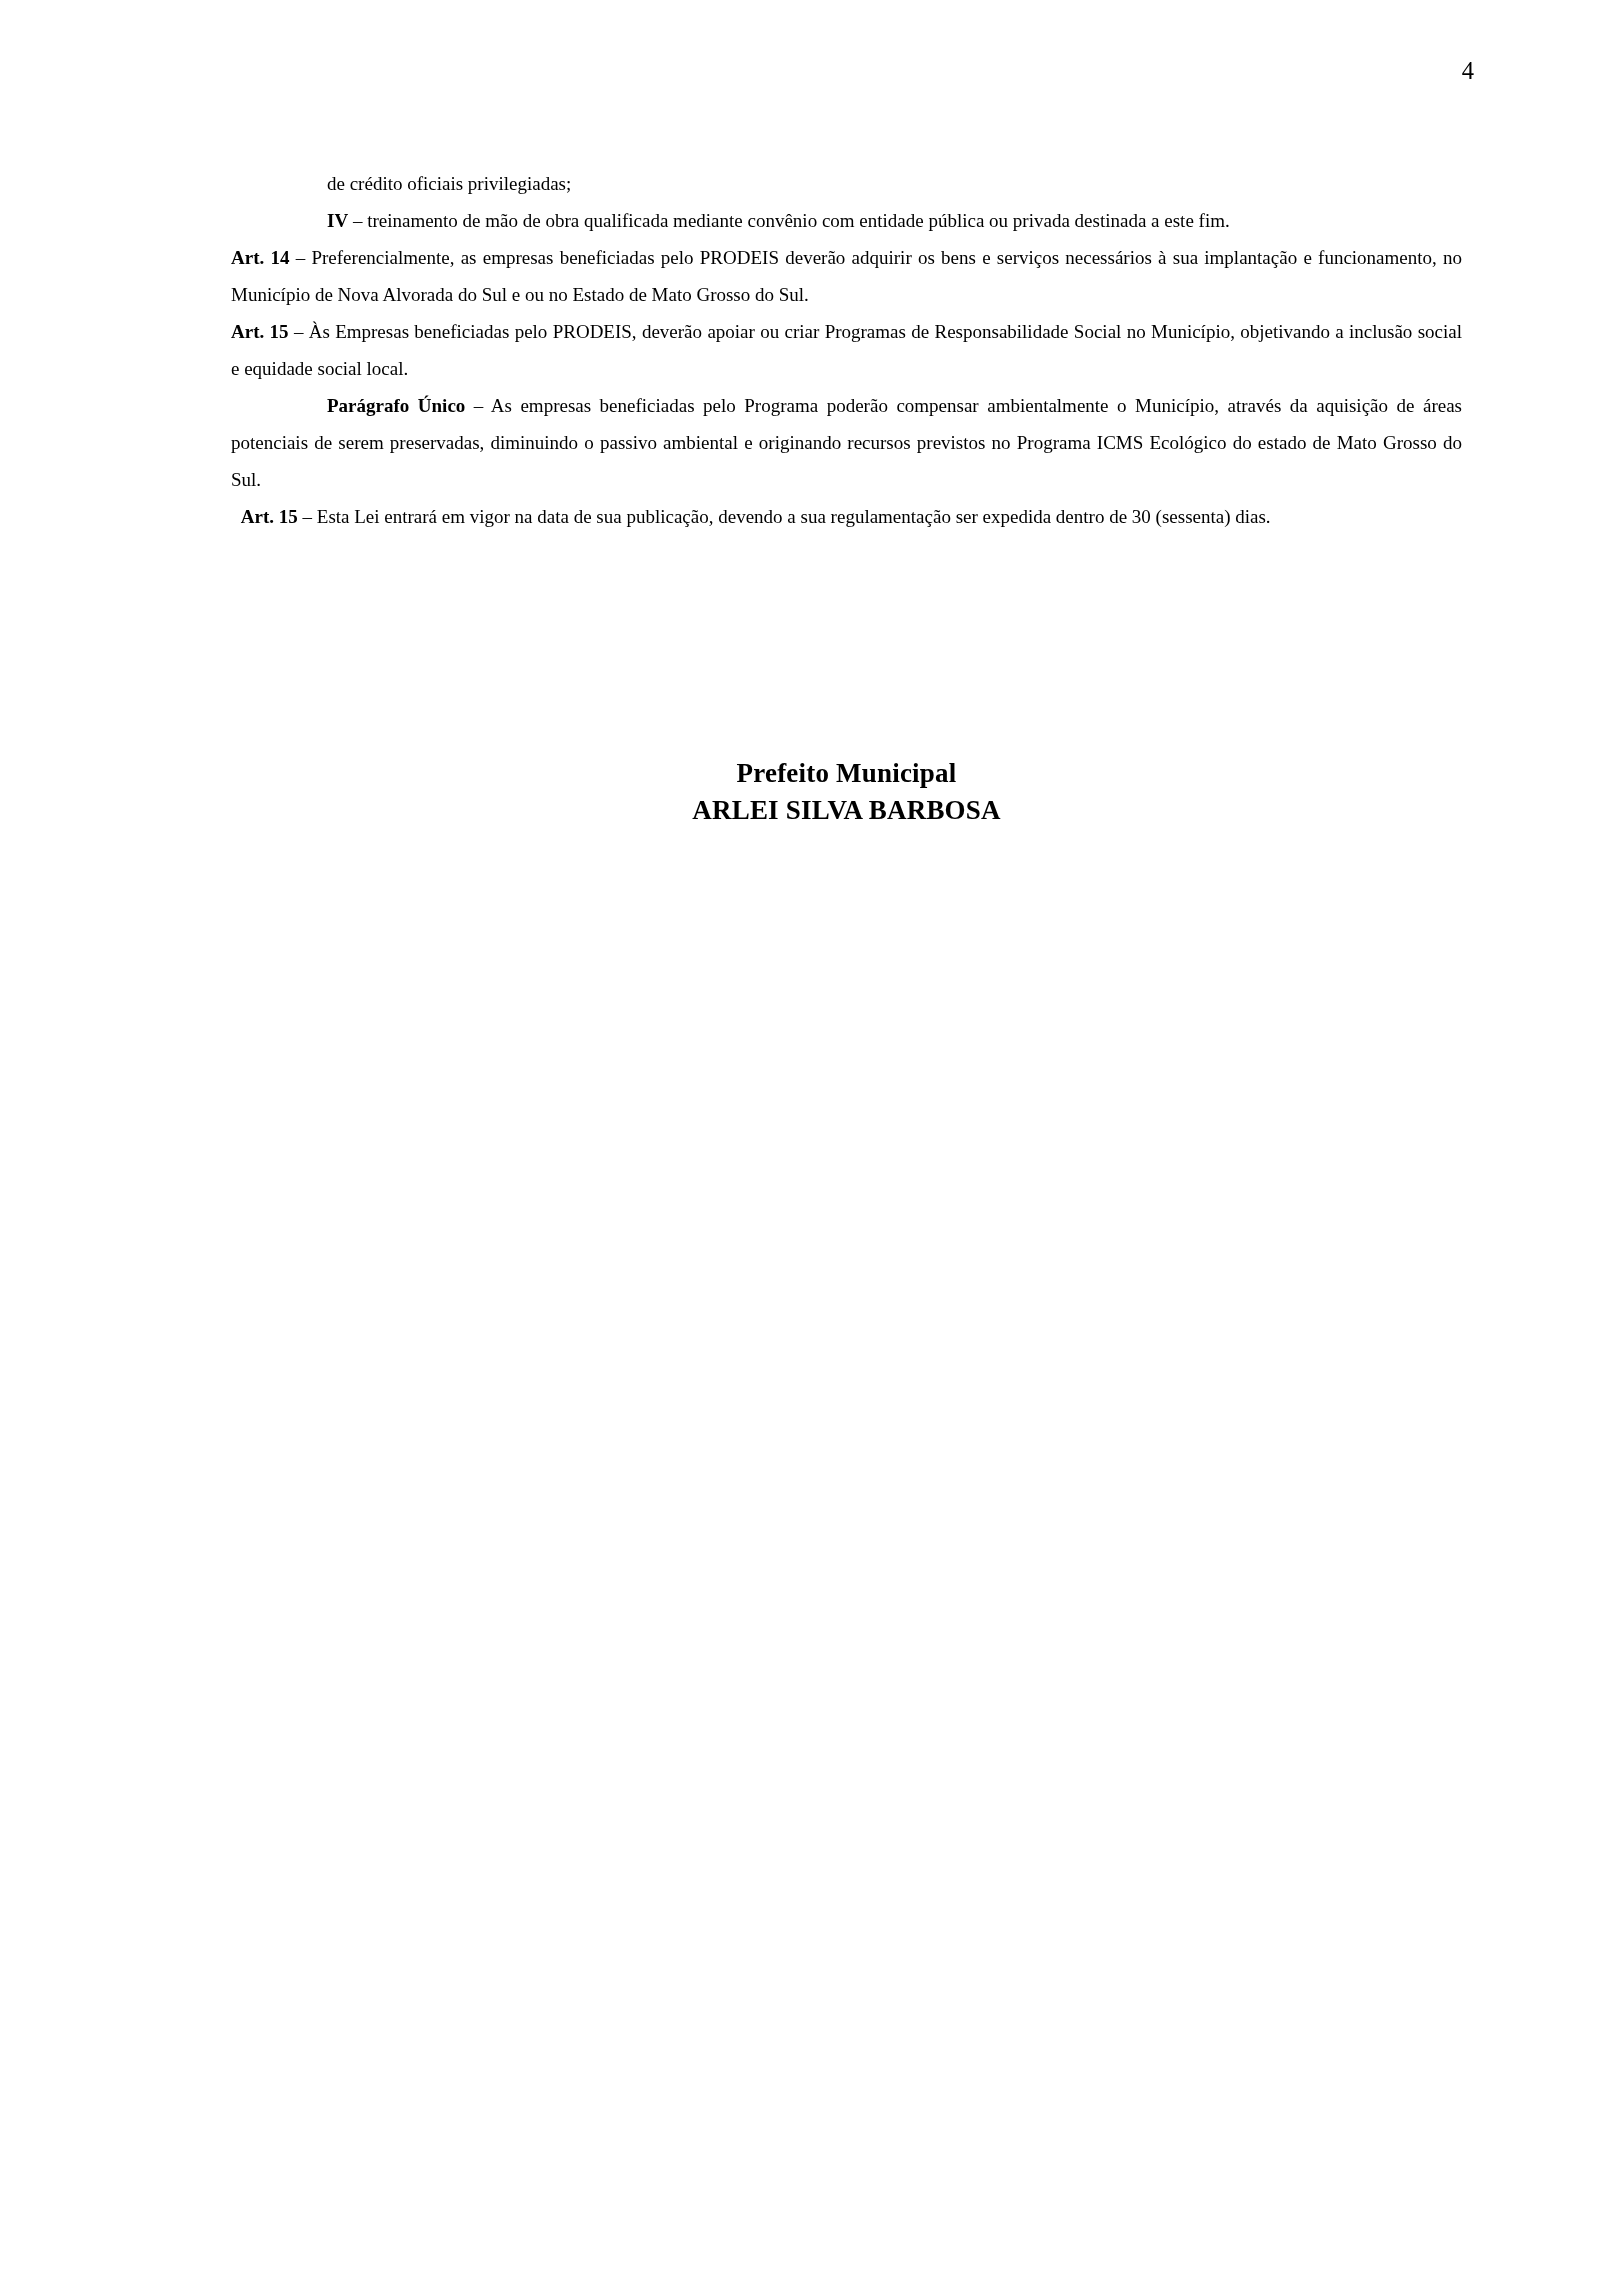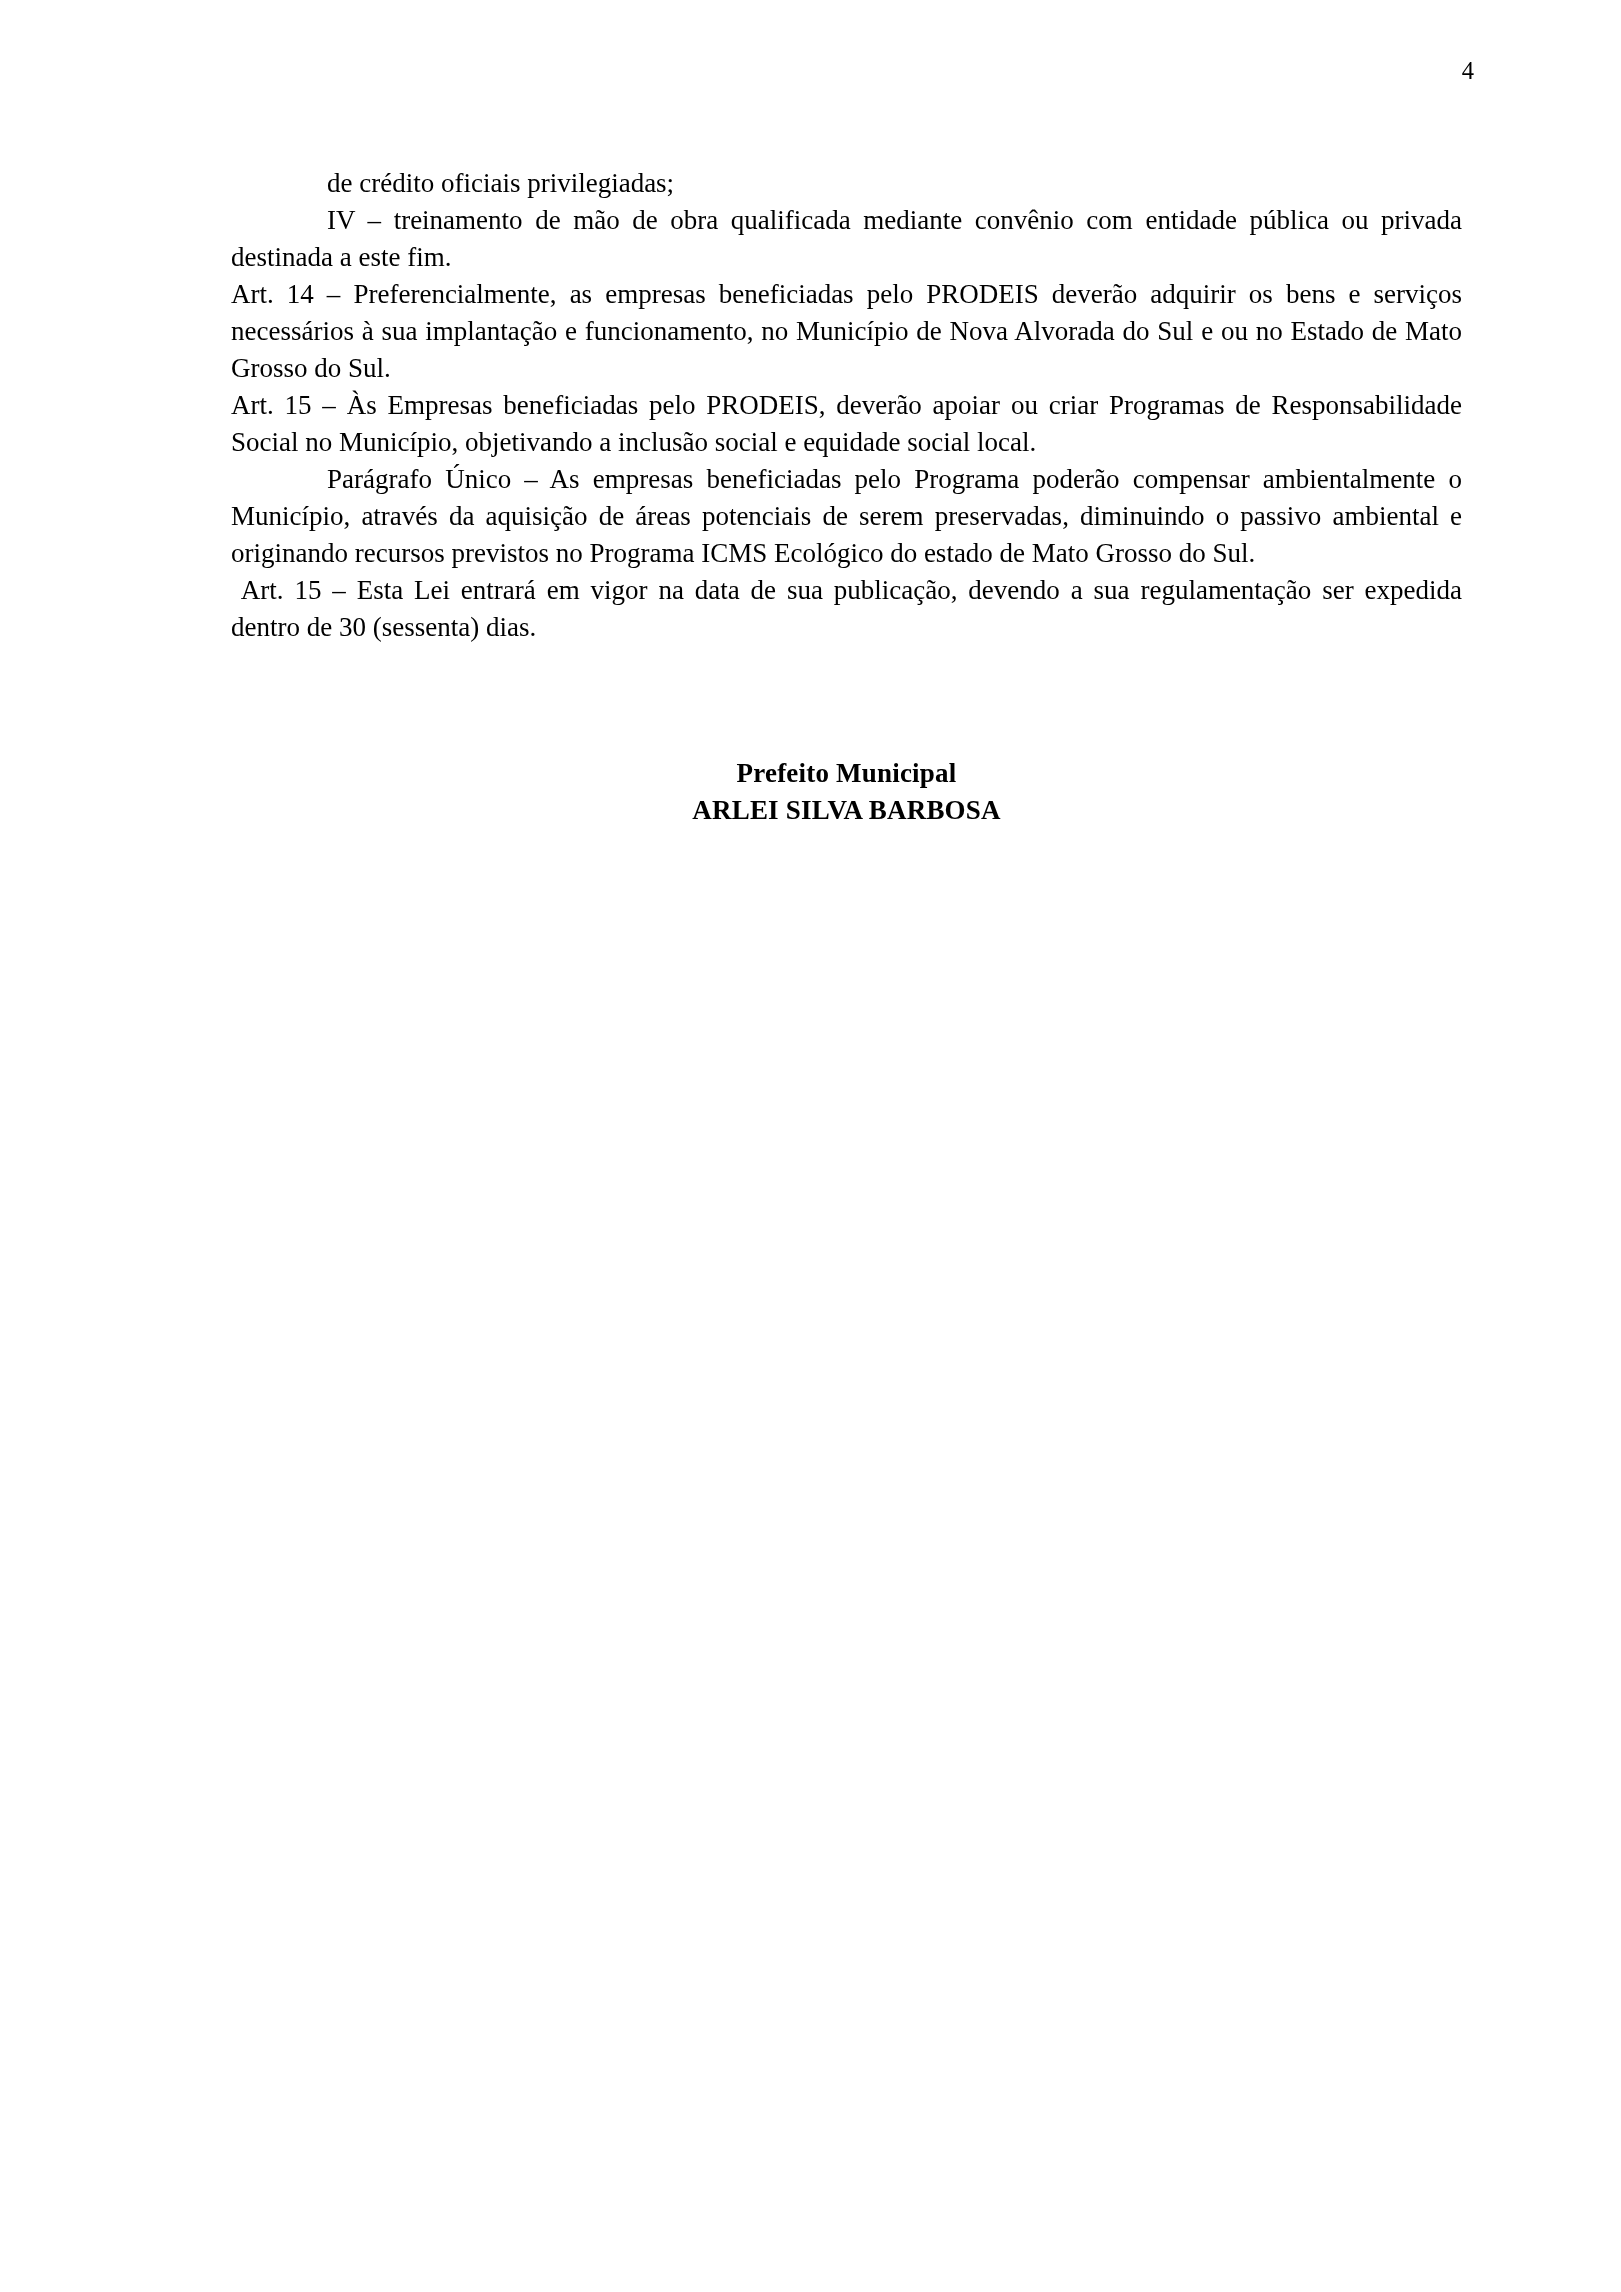--- a/index.html
+++ b/index.html
@@ -28,38 +28,38 @@
     font-family: "Liberation Serif", "DejaVu Serif", serif;
   }
   .body-block {
     position: absolute;
     top: 165px;
     left: 231px;
     width: 1231px;
   }
   .para {
     margin: 0;
-    font-size: 27px;
+    font-size: 19px;
     line-height: 37px;
     text-align: justify;
     text-justify: inter-word;
     hyphens: none;
   }
   
   .para.indented {
     text-indent: 96px;
   }
   .para.indent-small {
     text-indent: 9.8px;
   }
   .para.flush {
     text-indent: 0;
   }
   b, .bold {
-    font-weight: normal;
+    font-weight: bold;
   }
   .signature-block {
     position: absolute;
     top: 755px;
     left: 231px;
     width: 1231px;
     text-align: center;
   }
   .sig-line {
     margin: 0;

